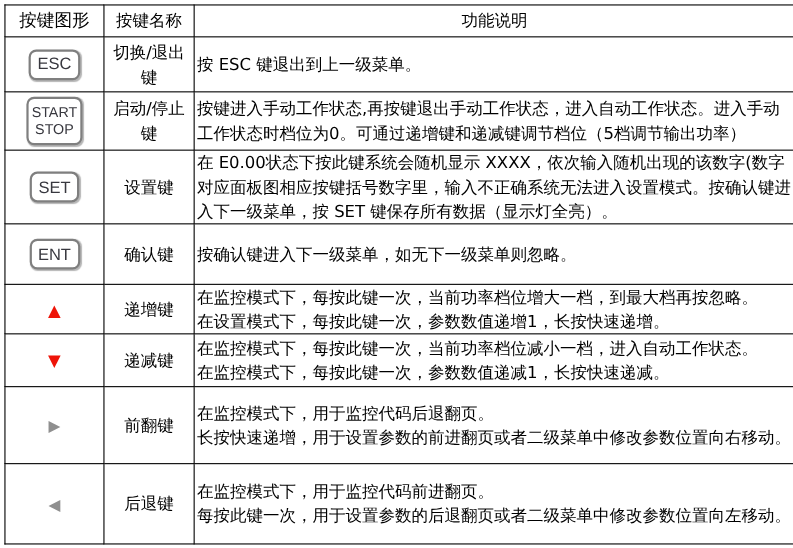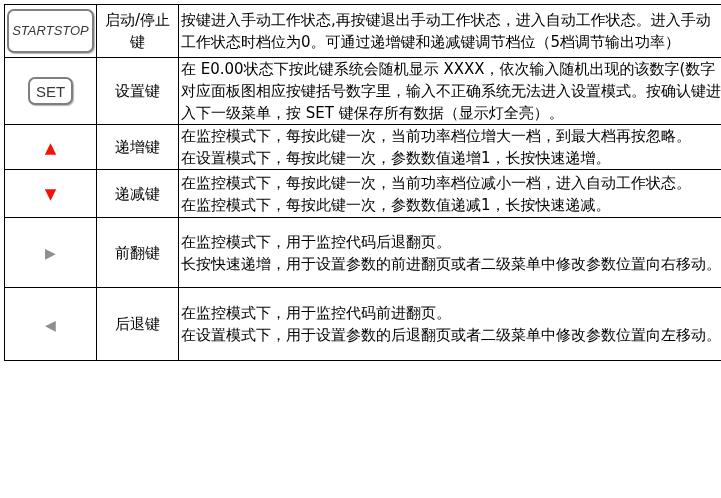--- a/index.html
+++ b/index.html
@@ -31,33 +31,49 @@
   tr.h-back{height:73px;}
   .btn{
     display:inline-flex;align-items:center;justify-content:center;
     border:2px solid #7f7f7f;border-radius:7px;background:#fff;
     box-shadow:1px 1px 1px #b5b5b5;
     color:#38383f;font-size:15px;line-height:17px;
     min-width:28px;height:22px;padding:1px 6px;
     font-family:"Liberation Sans","DejaVu Sans",sans-serif;
   }
   .btn-tall{
-    flex-direction:row;height:36px;font-size:13px;line-height:16px;padding:2px 3px;font-style:italic;
+    flex-direction:column;height:36px;font-size:13px;line-height:16px;padding:2px 3px;
   }
   .tri{font-size:15px;line-height:15px;display:inline-block;}
   .tri-red{color:#ee1408;}
   .tri-gray{color:#8f8f8f;font-size:14px;}
   .line{display:block;}
 </style>
 </head>
 <body>
 
 <table class="key-table">
   <tbody>
+      <tr class="h-head">
+    <th class="c1">按键图形</th>
+    <th class="c2">按键名称</th>
+    <th class="c3" style="text-align:center;">功能说明</th>
+  </tr>
 
+  <tr class="h-esc">
+    <td class="c1">
+      <span class="btn">
+        <span>ESC</span>
+      </span>
+    </td>
+    <td class="c2">切换/退出键</td>
+    <td class="c3">
+      <span class="line">按 ESC 键退出到上一级菜单。</span>
+    </td>
+  </tr>
 
   <tr class="h-ss">
     <td class="c1">
       <span class="btn btn-tall">
         <span>START</span>
         <span>STOP</span>
       </span>
     </td>
     <td class="c2">启动/停止键</td>
     <td class="c3">
@@ -70,20 +86,31 @@
       <span class="btn">
         <span>SET</span>
       </span>
     </td>
     <td class="c2">设置键</td>
     <td class="c3">
       <span class="line">在 E0.00状态下按此键系统会随机显示 XXXX，依次输入随机出现的该数字(数字对应面板图相应按键括号数字里，输入不正确系统无法进入设置模式。按确认键进入下一级菜单，按 SET 键保存所有数据（显示灯全亮）。</span>
     </td>
   </tr>
 
+  <tr class="h-ent">
+    <td class="c1">
+      <span class="btn">
+        <span>ENT</span>
+      </span>
+    </td>
+    <td class="c2">确认键</td>
+    <td class="c3">
+      <span class="line">按确认键进入下一级菜单，如无下一级菜单则忽略。</span>
+    </td>
+  </tr>
 
   <tr class="h-inc">
     <td class="c1">
       <span class="tri tri-red">▲</span>
     </td>
     <td class="c2">递增键</td>
     <td class="c3">
       <span class="line">在监控模式下，每按此键一次，当前功率档位增大一档，到最大档再按忽略。</span>
       <span class="line">在设置模式下，每按此键一次，参数数值递增1，长按快速递增。</span>
     </td>
@@ -111,17 +138,17 @@
     </td>
   </tr>
 
   <tr class="h-back">
     <td class="c1">
       <span class="tri tri-gray">◀</span>
     </td>
     <td class="c2">后退键</td>
     <td class="c3">
       <span class="line">在监控模式下，用于监控代码前进翻页。</span>
-      <span class="line">在设置模式下，用于设置参数的后退翻页或者二级菜单中修改参数位置向左移动。</span>
+      <span class="line">每按此键一次，用于设置参数的后退翻页或者二级菜单中修改参数位置向左移动。</span>
     </td>
   </tr>
 </tbody>
   </table>
 
 </body></html>

